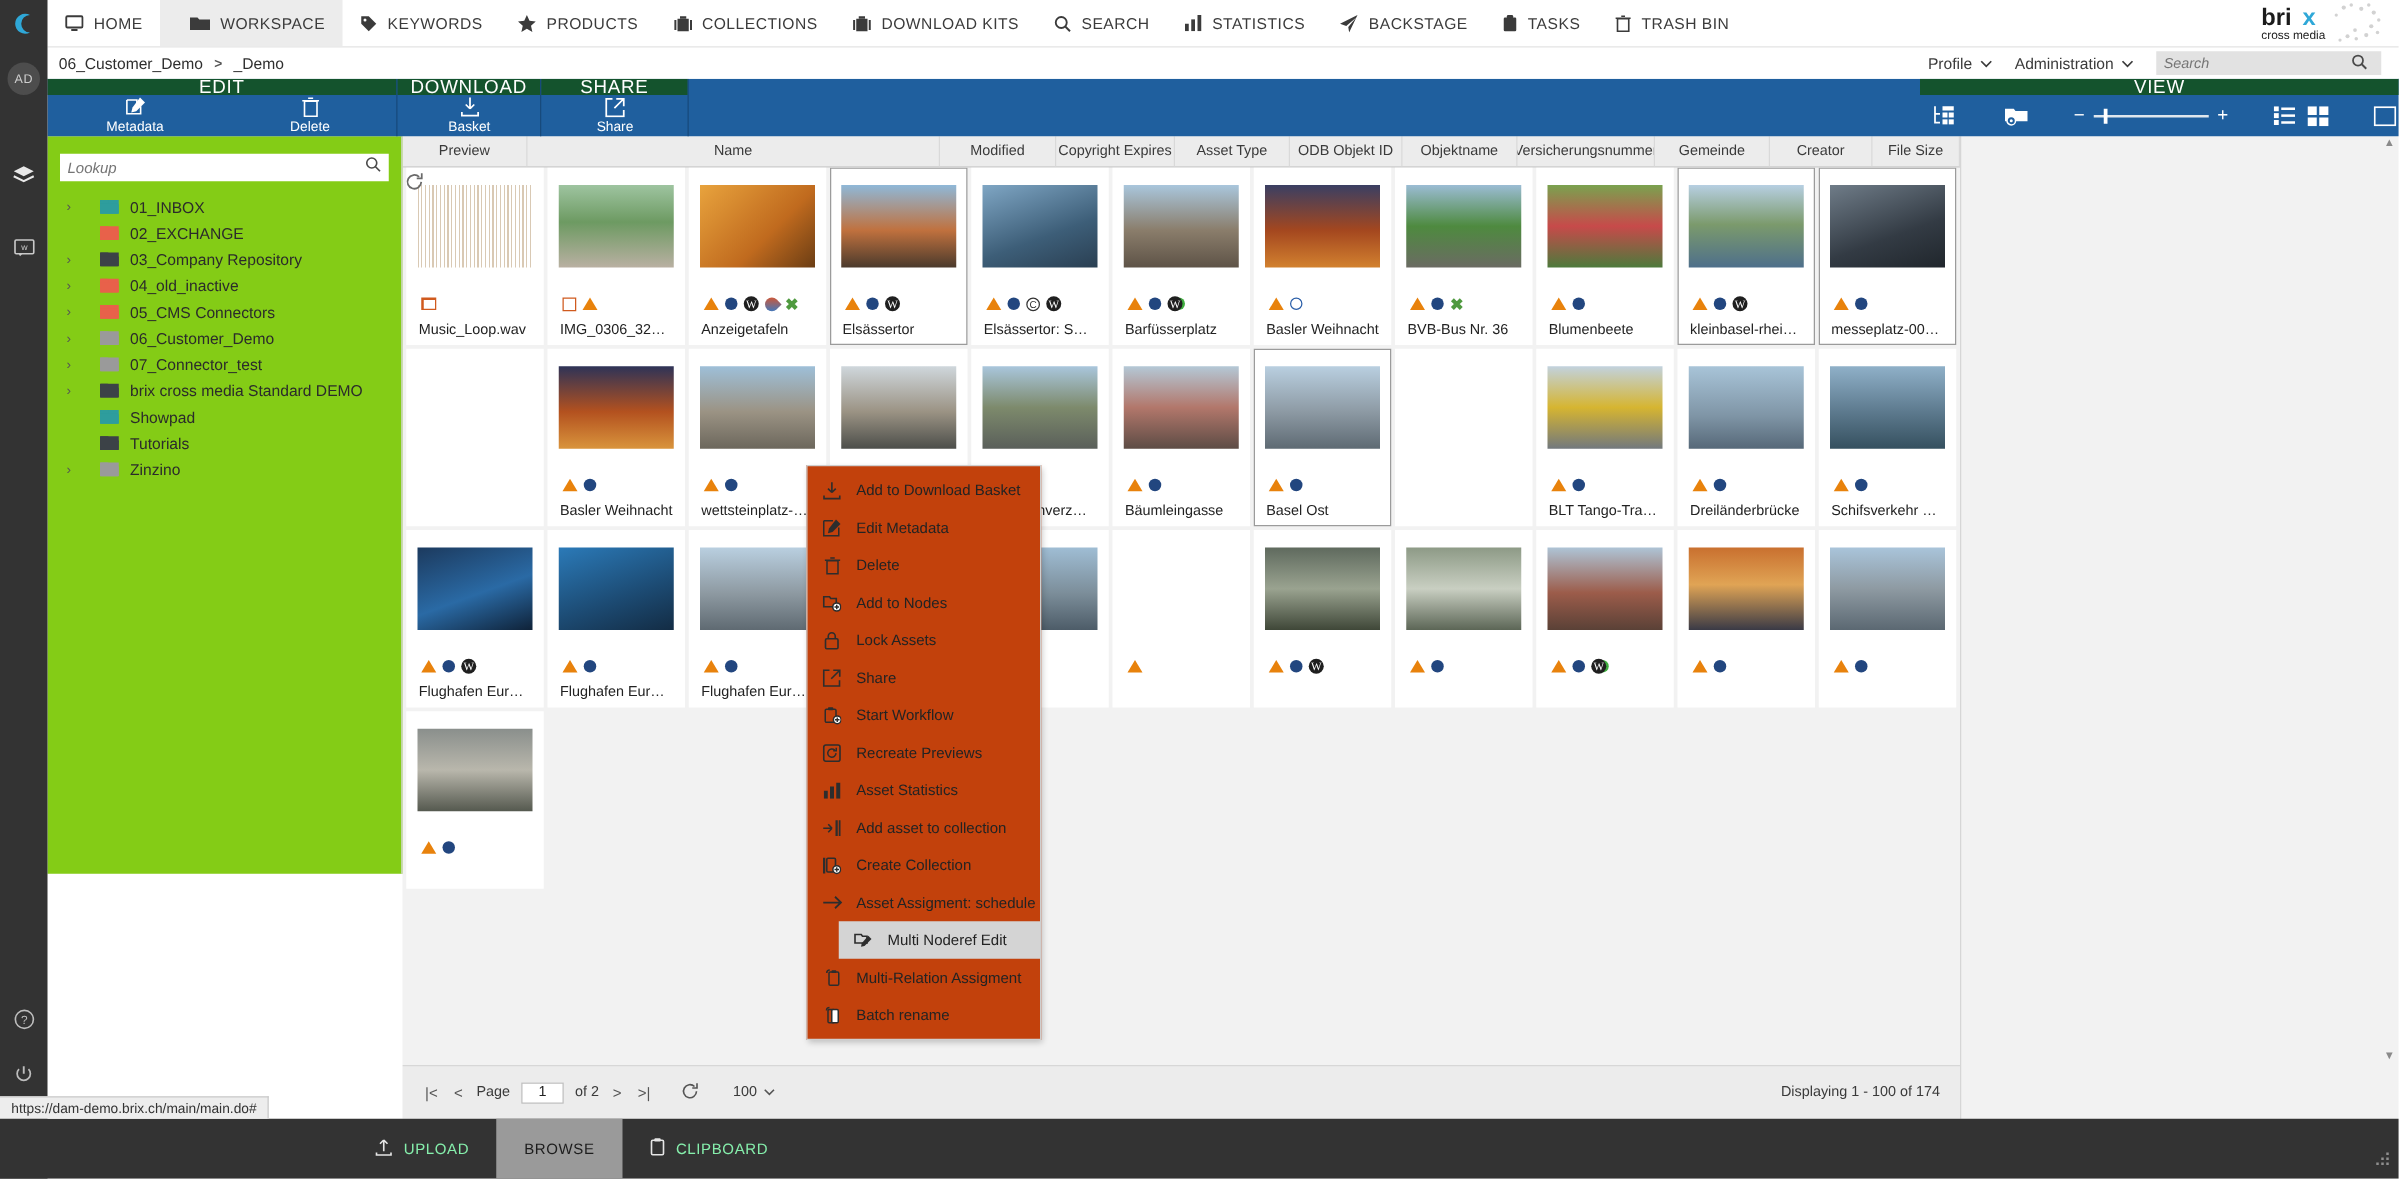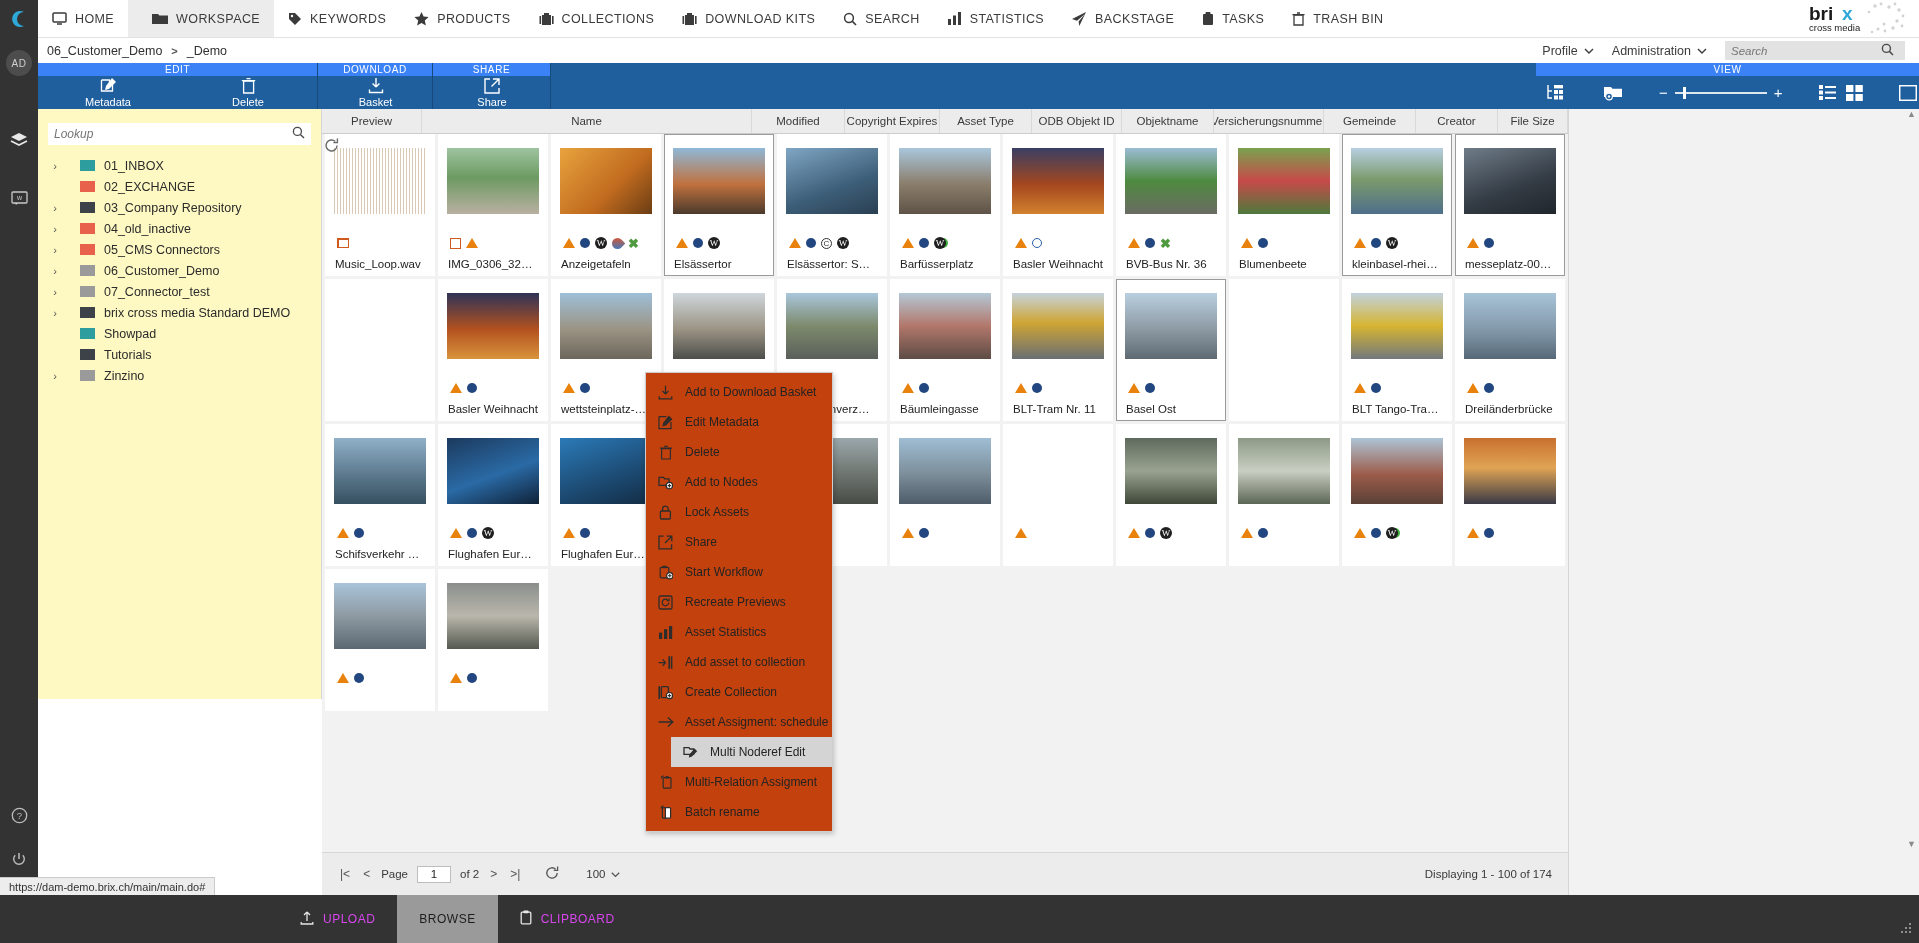--- a/index.html
+++ b/index.html
@@ -72,42 +72,42 @@
   
   #ribbon {
     position: absolute; left: 38px; top: 63px; width: 1881px; height: 46px;
     background: #1f5f9e; z-index: 28;
   }
   #ribbon-groups {
     position: absolute; inset: 0; display: flex; align-items: stretch;
   }
   .rgroup { display: flex; flex-direction: column; border-right: 1px solid #174a7c; }
   .rgroup-title {
-    height: 13px; background: #3b82f6; color: #ffffff; font-size: 10px;
+    height: 13px; background: #14532d; color: #ffffff; font-size: 15px;
     letter-spacing: .6px; display: flex; align-items: center; justify-content: center;
   }
   .rgroup-body { flex: 1; display: flex; align-items: center; }
   .rbtn {
     display: flex; flex-direction: column; align-items: center; justify-content: center;
     gap: 2px; color: #ffffff; font-size: 11px; min-width: 86px; padding: 0 8px;
     cursor: default;
   }
   .rbtn svg { display: block; }
   #ribbon-view { margin-left: auto; }
   #ribbon-view .rgroup-body { gap: 10px; padding: 0 10px; }
   .vbtn { display: flex; align-items: center; justify-content: center; color: #fff; }
   #zoom-slider { display: flex; align-items: center; gap: 7px; color: #fff; }
   #zoom-track { width: 92px; height: 2px; background: #dfe7ee; position: relative; }
   #zoom-thumb { position: absolute; left: 8px; top: -5px; width: 3px; height: 12px; background: #ffffff; }
   .vsep { width: 1px; height: 22px; background: #4a83b6; }
 
   
   #tree-panel {
     position: absolute; left: 38px; top: 109px; width: 284px; height: 590px;
-    background: #fef9c3; border-right: 1px solid #d6d6d6; z-index: 20;
+    background: #84cc16; border-right: 1px solid #d6d6d6; z-index: 20;
   }
   #lookup-wrap {
     margin: 14px 10px 0 10px; height: 22px; background: #ffffff;
     display: flex; align-items: center; padding: 0 6px;
   }
   #lookup-wrap input {
     flex: 1; border: 0; outline: none; background: transparent;
     font-size: 12px; font-style: italic; color: #5a5a5a;
     font-family: "Liberation Sans", sans-serif;
   }
@@ -231,21 +231,21 @@
   .ctx-ico { width: 17px; display: flex; align-items: center; justify-content: center;
     color: #2d2d2d; flex: none; }
 
   
   #bottombar {
     position: absolute; left: 0; bottom: 0; width: 1919px; height: 48px;
     background: #333333; display: flex; align-items: stretch; z-index: 50;
   }
   .bb-item {
     display: flex; align-items: center; gap: 9px; padding: 0 22px;
-    color: #d946ef; font-size: 12px; letter-spacing: .5px; cursor: default;
+    color: #86efac; font-size: 12px; letter-spacing: .5px; cursor: default;
   }
   .bb-item.active { background: #9a9a9a; color: #1d1d1d; }
   #statusurl {
     position: absolute; left: 0; bottom: 48px; height: 18px;
     background: #ededed; border: 1px solid #cacaca; border-left: 0; border-bottom: 0;
     padding: 0 9px; font-size: 11px; color: #333; display: flex; align-items: center;
     z-index: 55;
   }
   .resize-grip { margin-left: auto; align-self: flex-end; padding: 0 6px 4px 0; color: #aaa; }
 </style>
@@ -824,28 +824,20 @@
           <div class="cell-name">Autobahnverzweig...</div>
         </div>
         <div class="cell">
           <div class="thumb" style="background:linear-gradient(#b4c8d6 0%,#b2776b 50%,#5d4c45 100%);background-size:cover"></div>
           <div class="badges">
             <span class="b-warn"></span>
             <span class="b-dot"></span>
           </div>
           <div class="cell-name">Bäumleingasse</div>
         </div>
-        <div class="cell">
-          <div class="thumb" style="background:linear-gradient(#c6d3dc 0%,#cfa534 45%,#6a6f74 100%);background-size:cover"></div>
-          <div class="badges">
-            <span class="b-warn"></span>
-            <span class="b-dot"></span>
-          </div>
-          <div class="cell-name">BLT-Tram Nr. 11</div>
-        </div>
         <div class="cell selected">
           <div class="thumb" style="background:linear-gradient(#b9cfe0 0%,#8d9aa4 55%,#5e6a73 100%);background-size:cover"></div>
           <div class="badges">
             <span class="b-warn"></span>
             <span class="b-dot"></span>
           </div>
           <div class="cell-name">Basel Ost</div>
         </div>
         <div class="cell">
           <div class="thumb" style="background:#ffffff;background-size:cover"></div>

